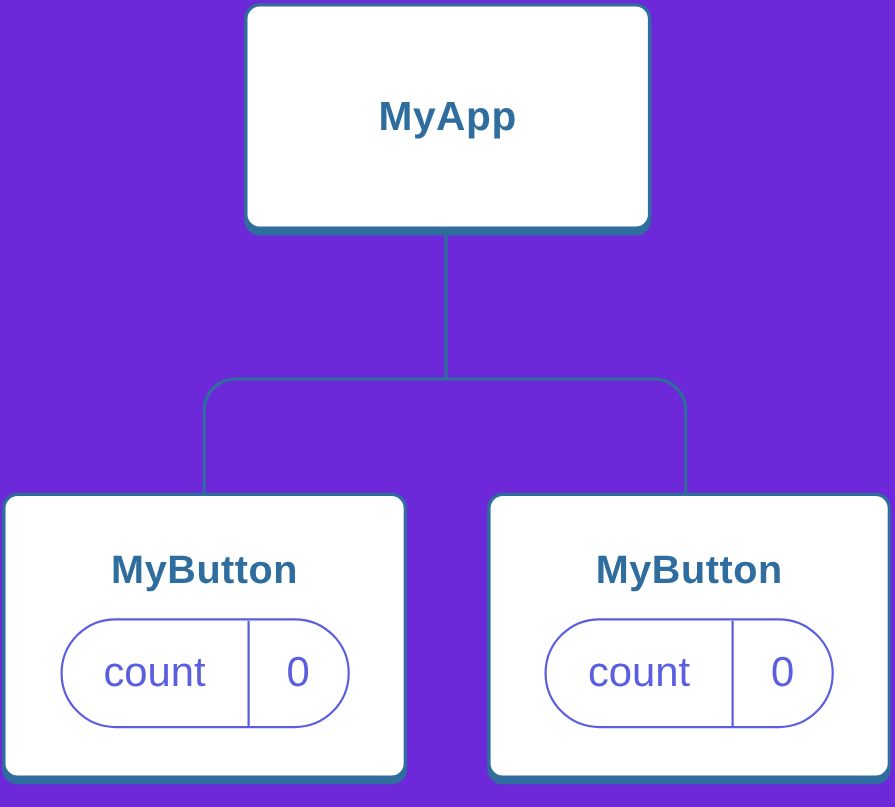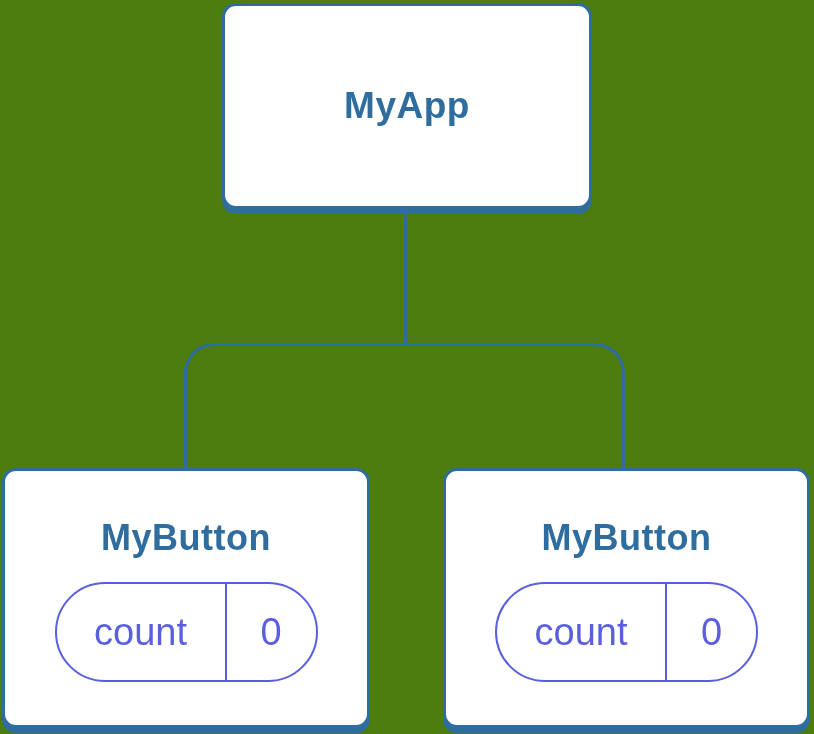--- a/index.html
+++ b/index.html
@@ -3,41 +3,41 @@
 <meta charset="utf-8">
 <style>
   * { margin: 0; padding: 0; box-sizing: border-box; }
   html, body { width: 814px; height: 734px; }
   body { font-family: "Liberation Sans", sans-serif; }
 
   .stage {
     position: relative;
     width: 814px;
     height: 734px;
-    background: #4d7c0f;
+    background: #6d28d9;
     overflow: hidden;
   }
 
   
   .node {
     position: absolute;
     background: #FFFFFF;
     border: 3px solid #2E6D9E;
     border-radius: 14px;
     box-shadow: 0 5px 0 #2E6D9E;
     display: flex;
     flex-direction: column;
     align-items: center;
   }
   .node-root {
     left: 222px; top: 3px;
     width: 370px; height: 206px;
     justify-content: center;
   }
-  .node-child { top: 468px; width: 368px; height: 260px; }
+  .node-child { top: 448px; width: 368px; height: 260px; }
   .node-child.left  { left: 2px; }
   .node-child.right { left: 443px; width: 367px; }
 
   .node-label {
     color: #2E6D9E;
     font-weight: 600;
     font-size: 37px;
     letter-spacing: 0.5px;
     line-height: 1.15;
   }

